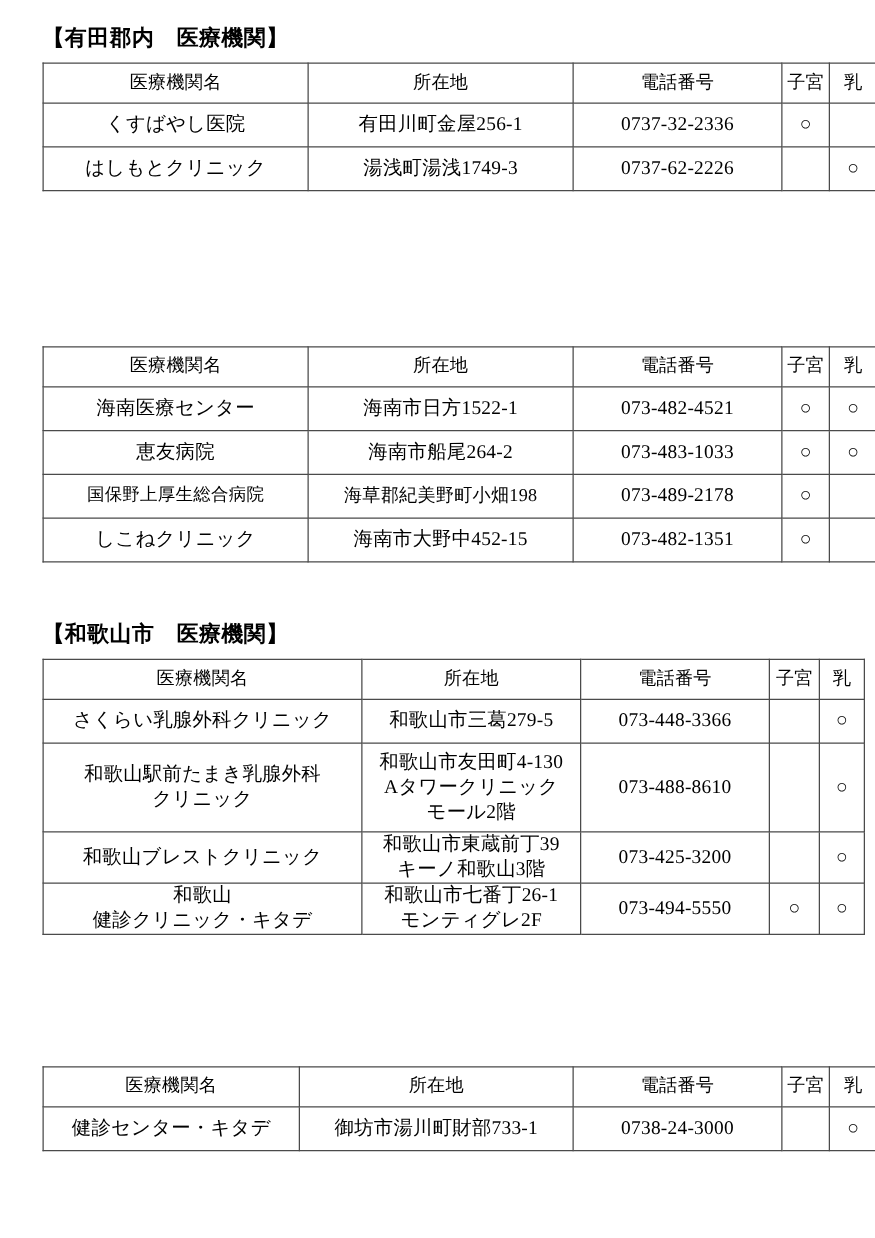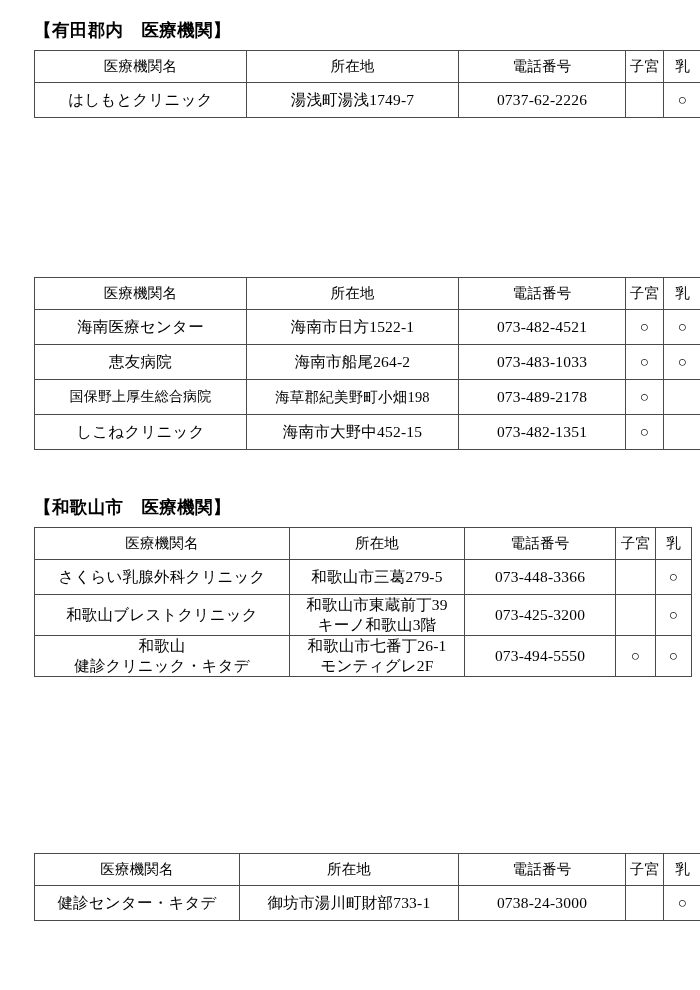--- a/index.html
+++ b/index.html
@@ -118,22 +118,29 @@
         <tr>
           <td>医療機関名</td>
           <td>所在地</td>
           <td>電話番号</td>
           <td class="narrow-head">子宮</td>
           <td class="narrow-head">乳</td>
         </tr>
       </thead>
       <tbody>
         <tr>
+          <td>くすばやし医院</td>
+          <td>有田川町金屋256-1</td>
+          <td class="tel">0737-32-2336</td>
+          <td class="mark">○</td>
+          <td class="mark"></td>
+        </tr>
+        <tr>
           <td>はしもとクリニック</td>
-          <td>湯浅町湯浅1749-7</td>
+          <td>湯浅町湯浅1749-3</td>
           <td class="tel">0737-62-2226</td>
           <td class="mark"></td>
           <td class="mark">○</td>
         </tr>
       </tbody>
     </table>
   </div>
 
   <div class="section" style="top:277px;">
     <table class="med t-a">
@@ -203,20 +210,30 @@
           <td class="narrow-head">電話番号</td>
           <td class="narrow-head">子宮</td>
           <td class="narrow-head">乳</td>
         </tr>
       </thead>
       <tbody>
         <tr>
           <td class="multiline">さくらい乳腺外科クリニック</td>
           <td class="multiline">和歌山市三葛279-5</td>
           <td class="tel">073-448-3366</td>
+          <td class="mark"></td>
+          <td class="mark">○</td>
+        </tr>
+        <tr class="tall">
+          <td class="multiline">和歌山駅前たまき乳腺外科
+クリニック</td>
+          <td class="multiline">和歌山市友田町4-130
+Aタワークリニック
+モール2階</td>
+          <td class="tel">073-488-8610</td>
           <td class="mark"></td>
           <td class="mark">○</td>
         </tr>
         <tr>
           <td class="multiline">和歌山ブレストクリニック</td>
           <td class="multiline">和歌山市東蔵前丁39
 キーノ和歌山3階</td>
           <td class="tel">073-425-3200</td>
           <td class="mark"></td>
           <td class="mark">○</td>

